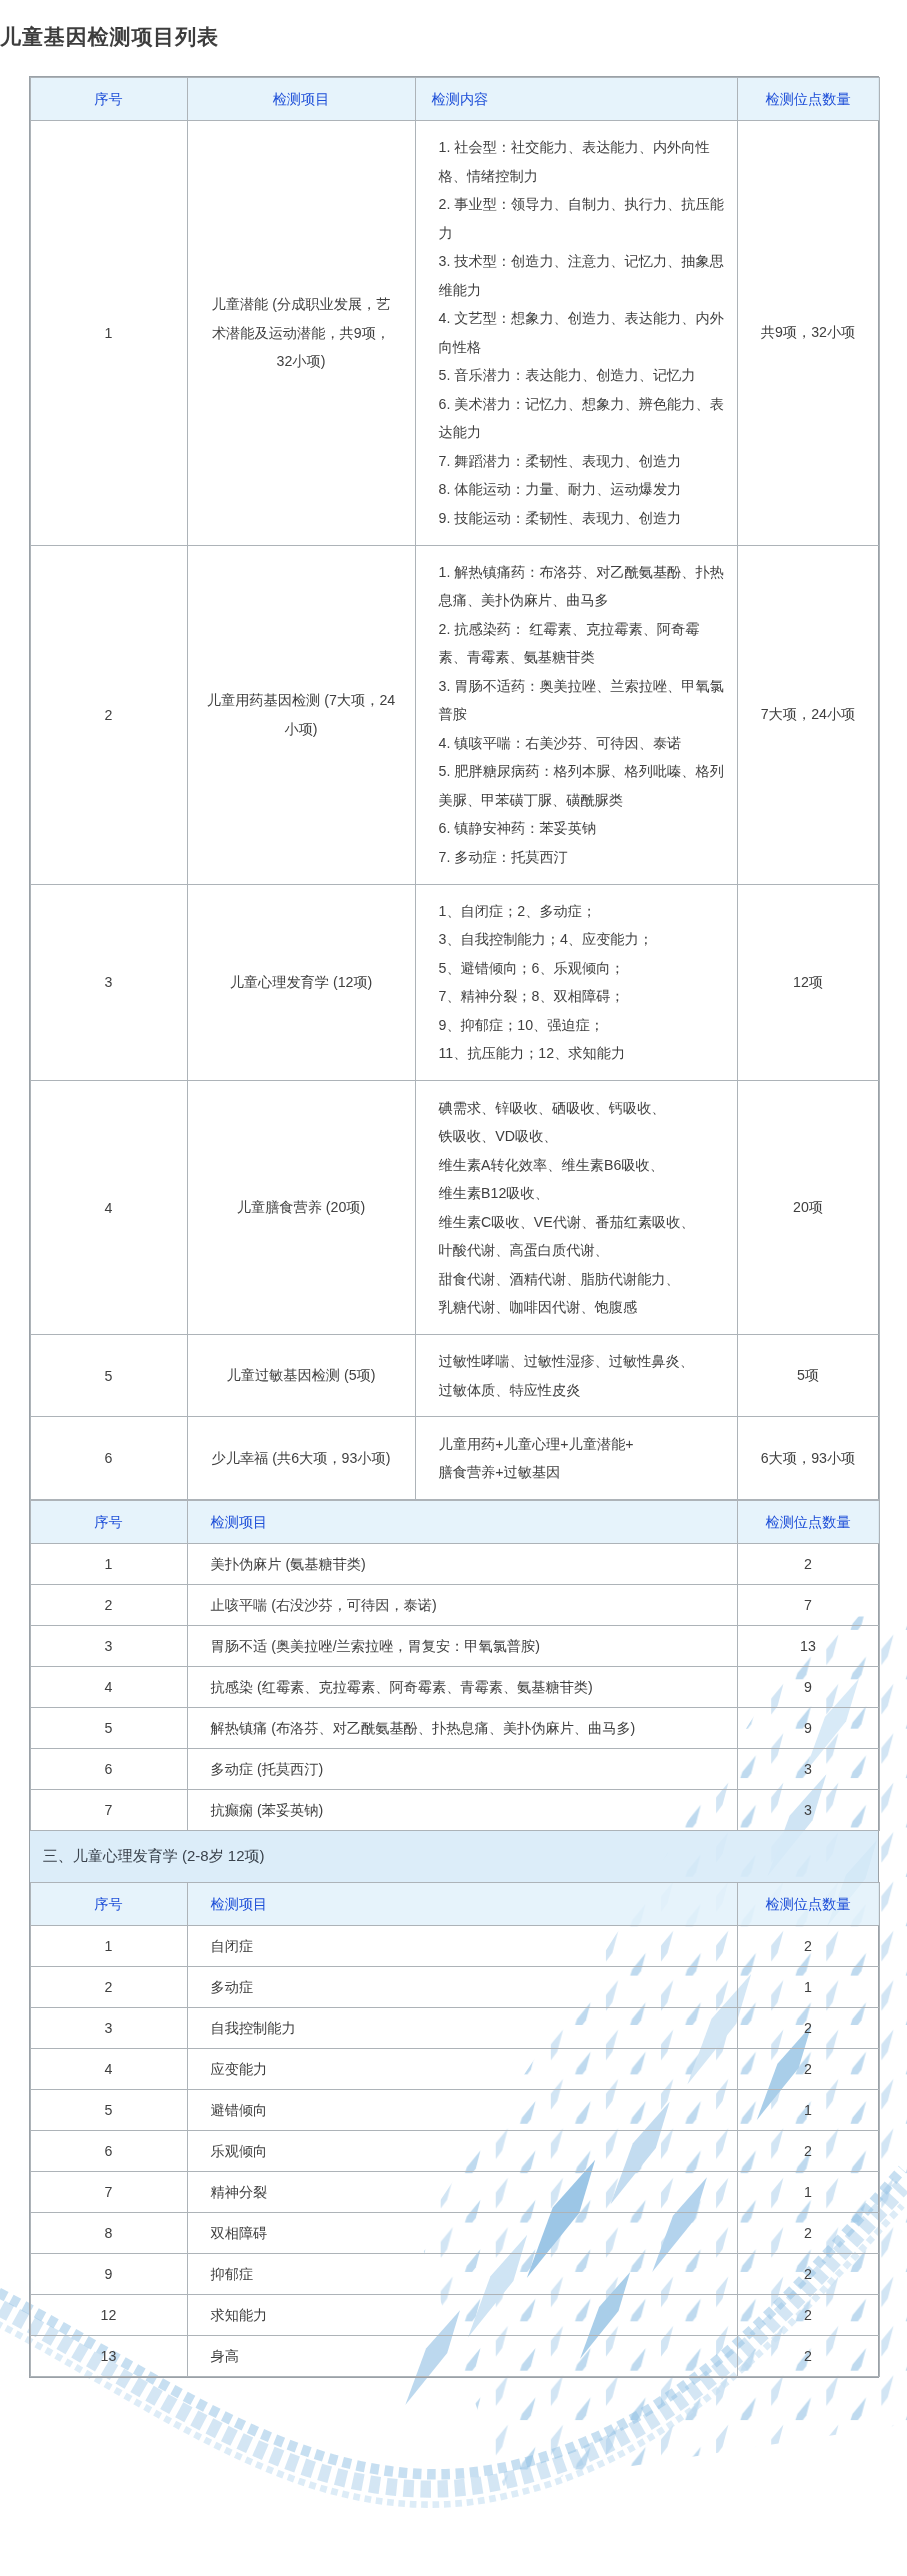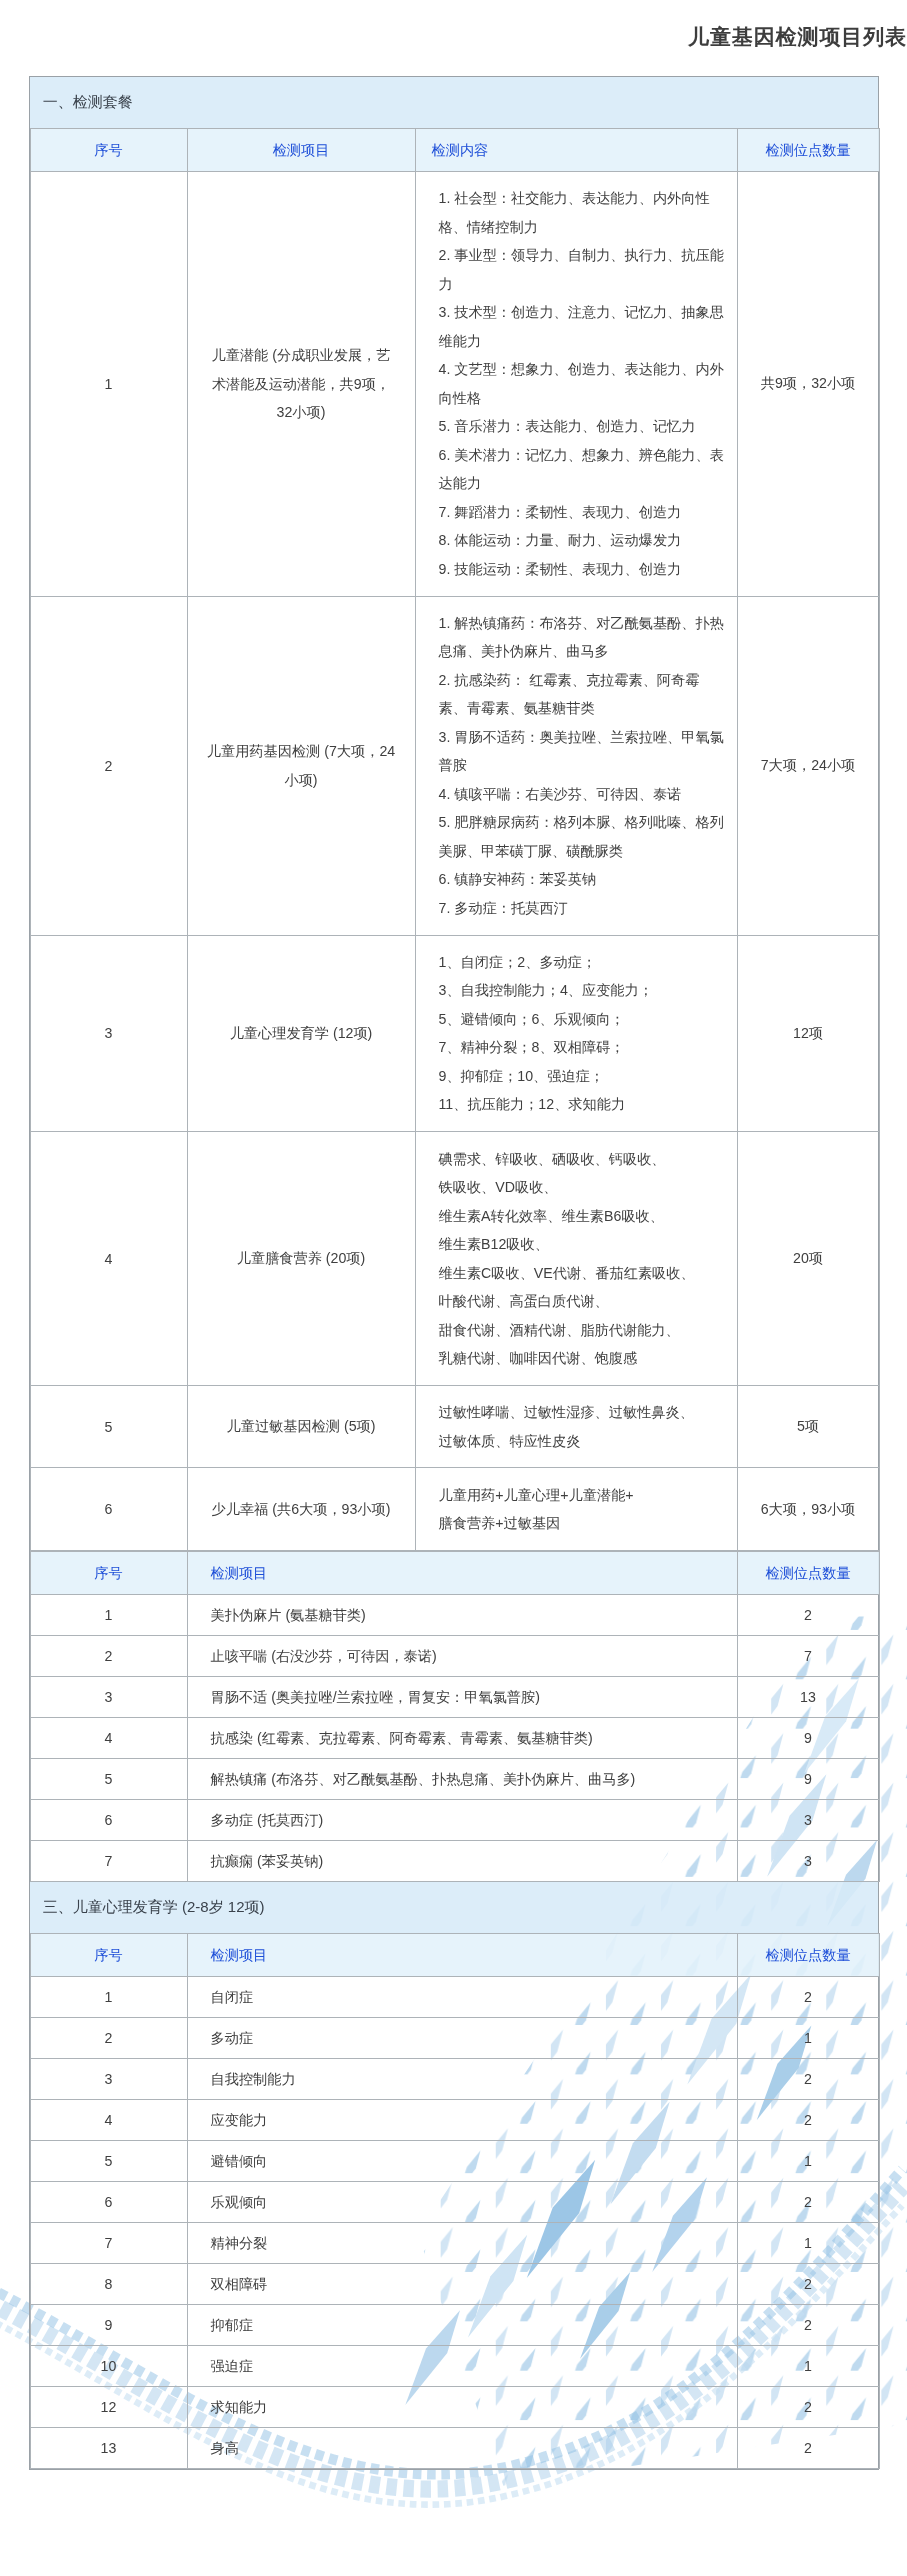--- a/index.html
+++ b/index.html
@@ -7,21 +7,21 @@
     position:relative;
     width:907px;height:2576px;
     overflow:hidden;
     font-family:"Liberation Sans","DejaVu Sans",sans-serif;
     color:#3f3f3f;
     background:#fff;
   }
   .page-title{
     margin:0;
     padding-top:23px;
-    text-align:right;
+    text-align:left;
     font-size:21px;
     font-weight:bold;
     color:#3d3d3d;
     letter-spacing:0.9px;
   }
   .doc-wrap{
     position:relative;
     margin:25px 28.5px 0 28.5px;
     z-index:1;
   }
@@ -108,21 +108,20 @@
       <path d="M-15,795 C175,890 335,1028 535,985 C712,945 820,820 950,672" stroke="#8fbfe3" stroke-width="11" stroke-dasharray="9 6" opacity="0.5"></path>
       <path d="M-15,828 C170,922 330,1062 532,1016 C712,976 818,852 950,710" stroke="#c7e0f2" stroke-width="7" stroke-dasharray="7 5" opacity="0.6"></path>
     </g>
   </svg>
 
   <h1 class="page-title">儿童基因检测项目列表</h1>
 
   <div class="doc-wrap">
     <div class="doc-table">
 
-      <div class="section-header">一、检测套餐</div>
       <table class="s1">
         <colgroup>
             <col style="width:157px">
             <col style="width:228px">
             <col style="width:322px">
             <col style="width:142px">
           </colgroup>
         <tbody>
             <tr class="col-header">
           <th class="c-no">序号</th>
@@ -299,25 +298,20 @@
           <td class="c-no">8</td>
           <td class="c-project">双相障碍</td>
           <td class="c-sites">2</td>
         </tr>
         <tr>
           <td class="c-no">9</td>
           <td class="c-project">抑郁症</td>
           <td class="c-sites">2</td>
         </tr>
         <tr>
-          <td class="c-no">10</td>
-          <td class="c-project">强迫症</td>
-          <td class="c-sites">1</td>
-        </tr>
-        <tr>
           <td class="c-no">12</td>
           <td class="c-project">求知能力</td>
           <td class="c-sites">2</td>
         </tr>
         <tr>
           <td class="c-no">13</td>
           <td class="c-project">身高</td>
           <td class="c-sites">2</td>
         </tr>
       </tbody>

